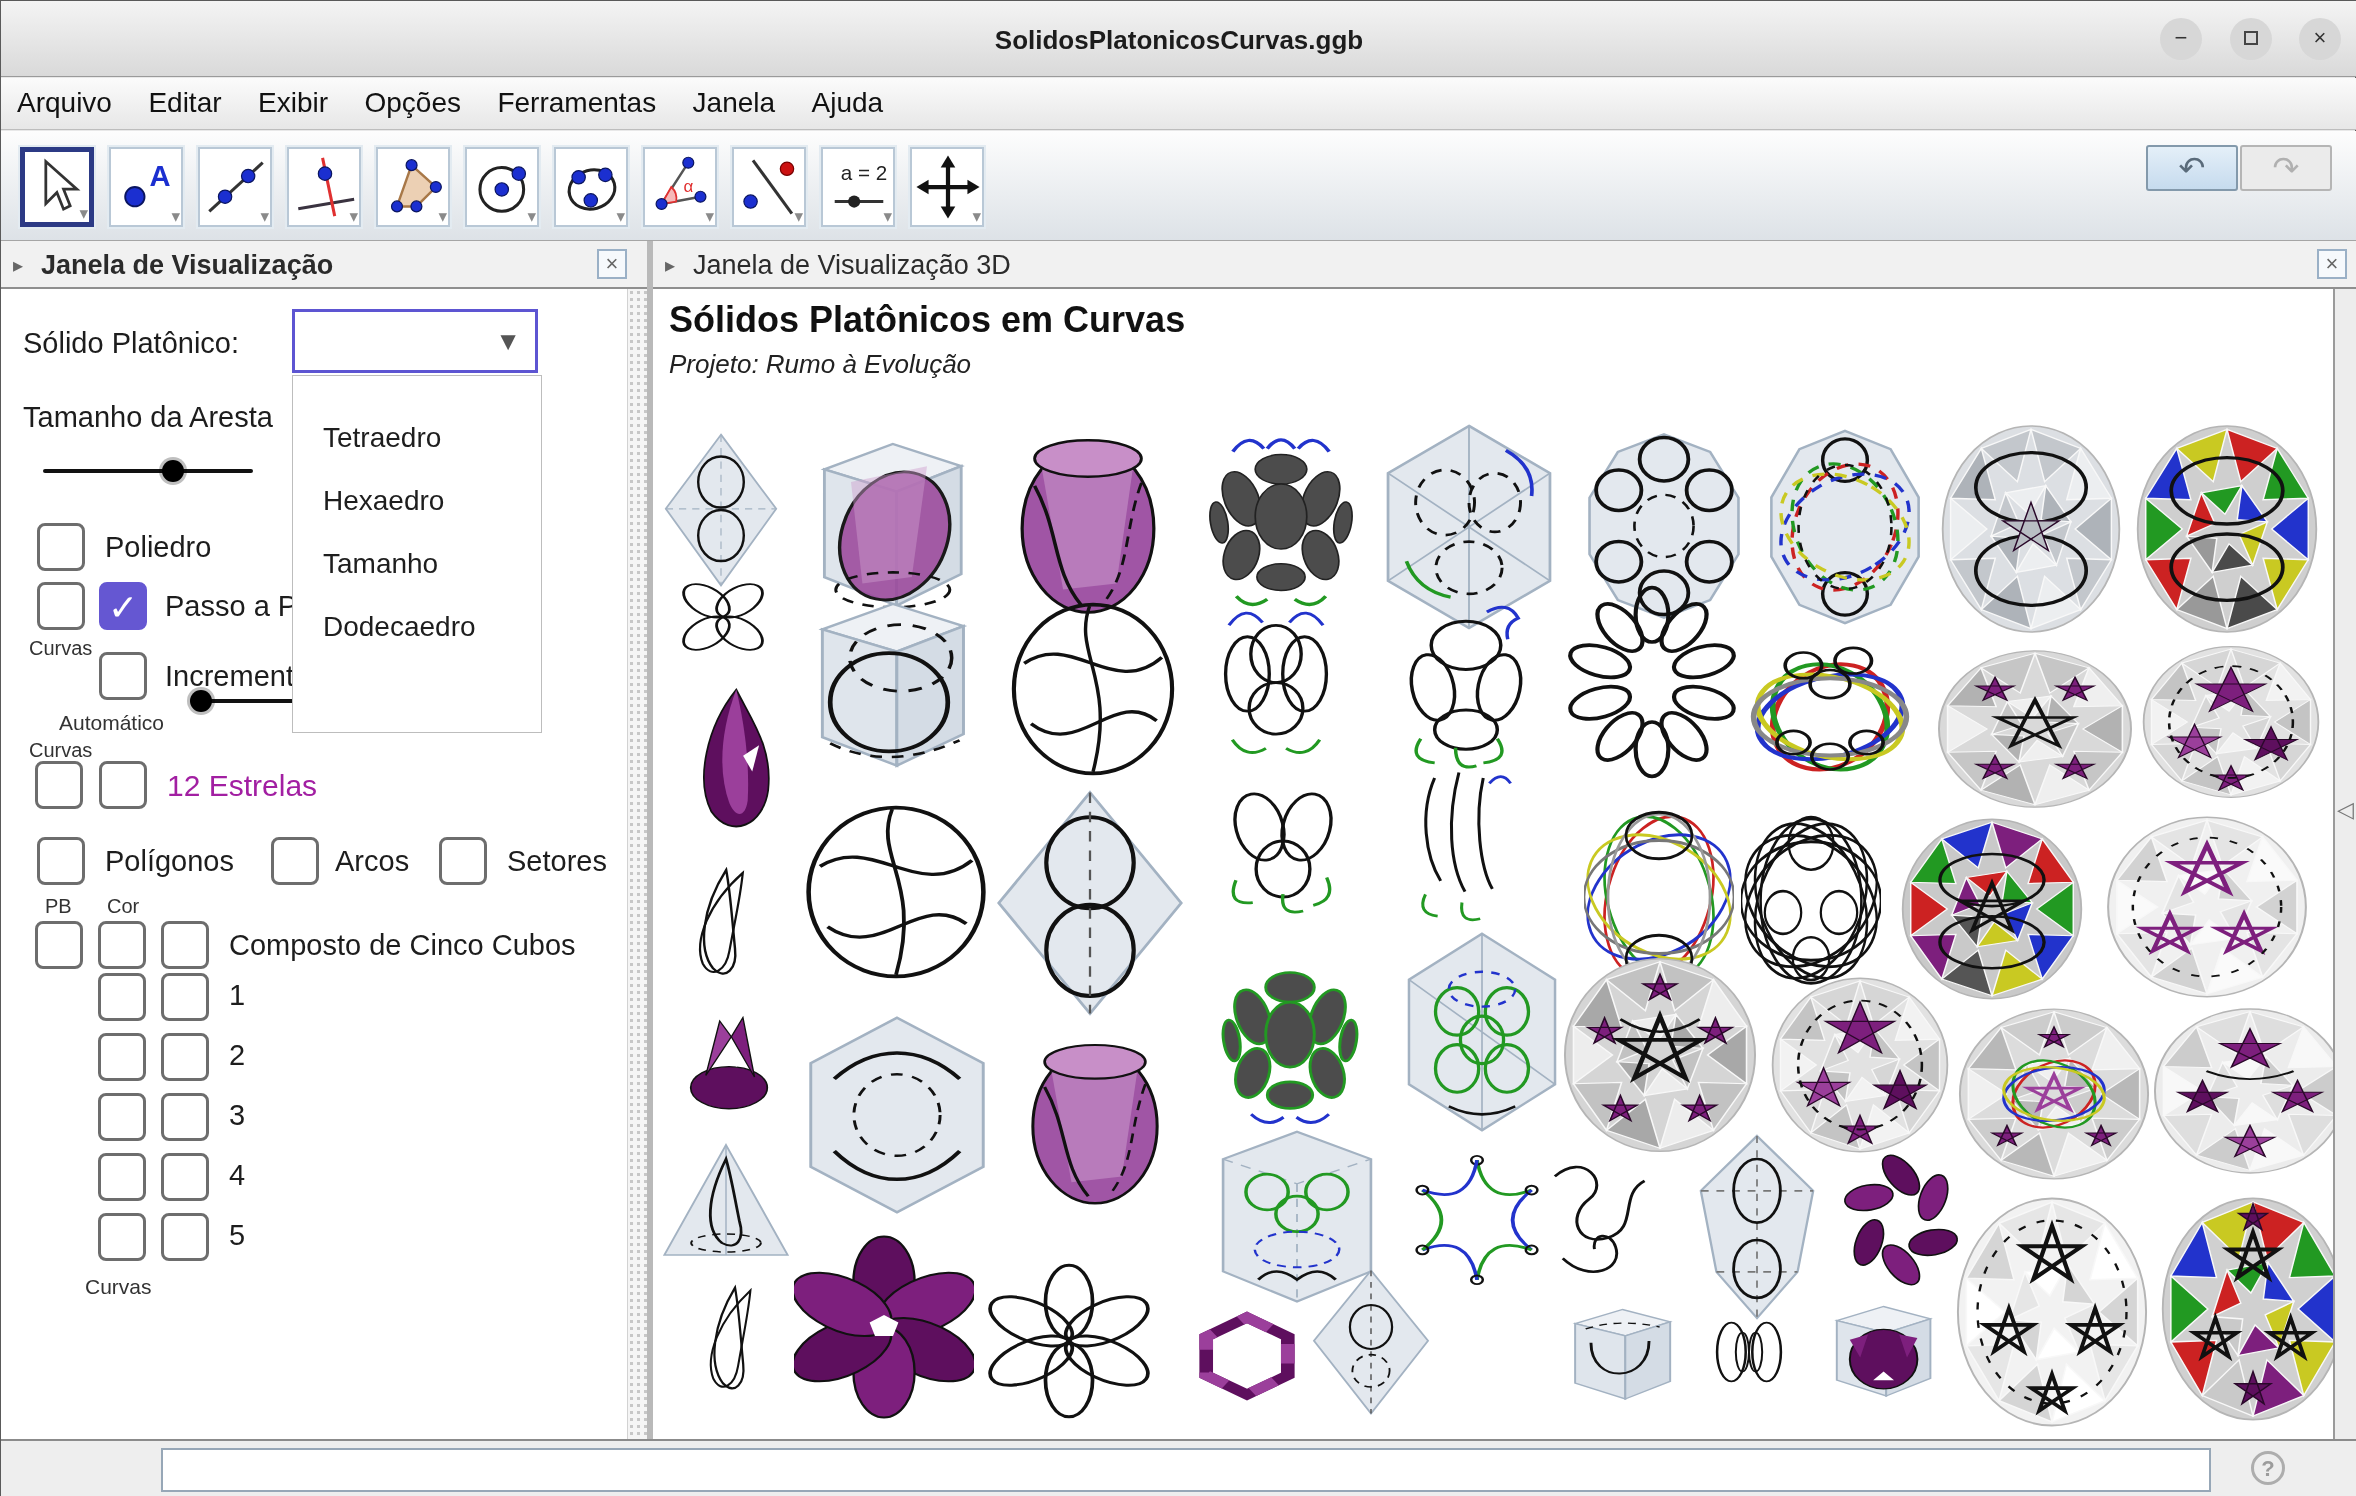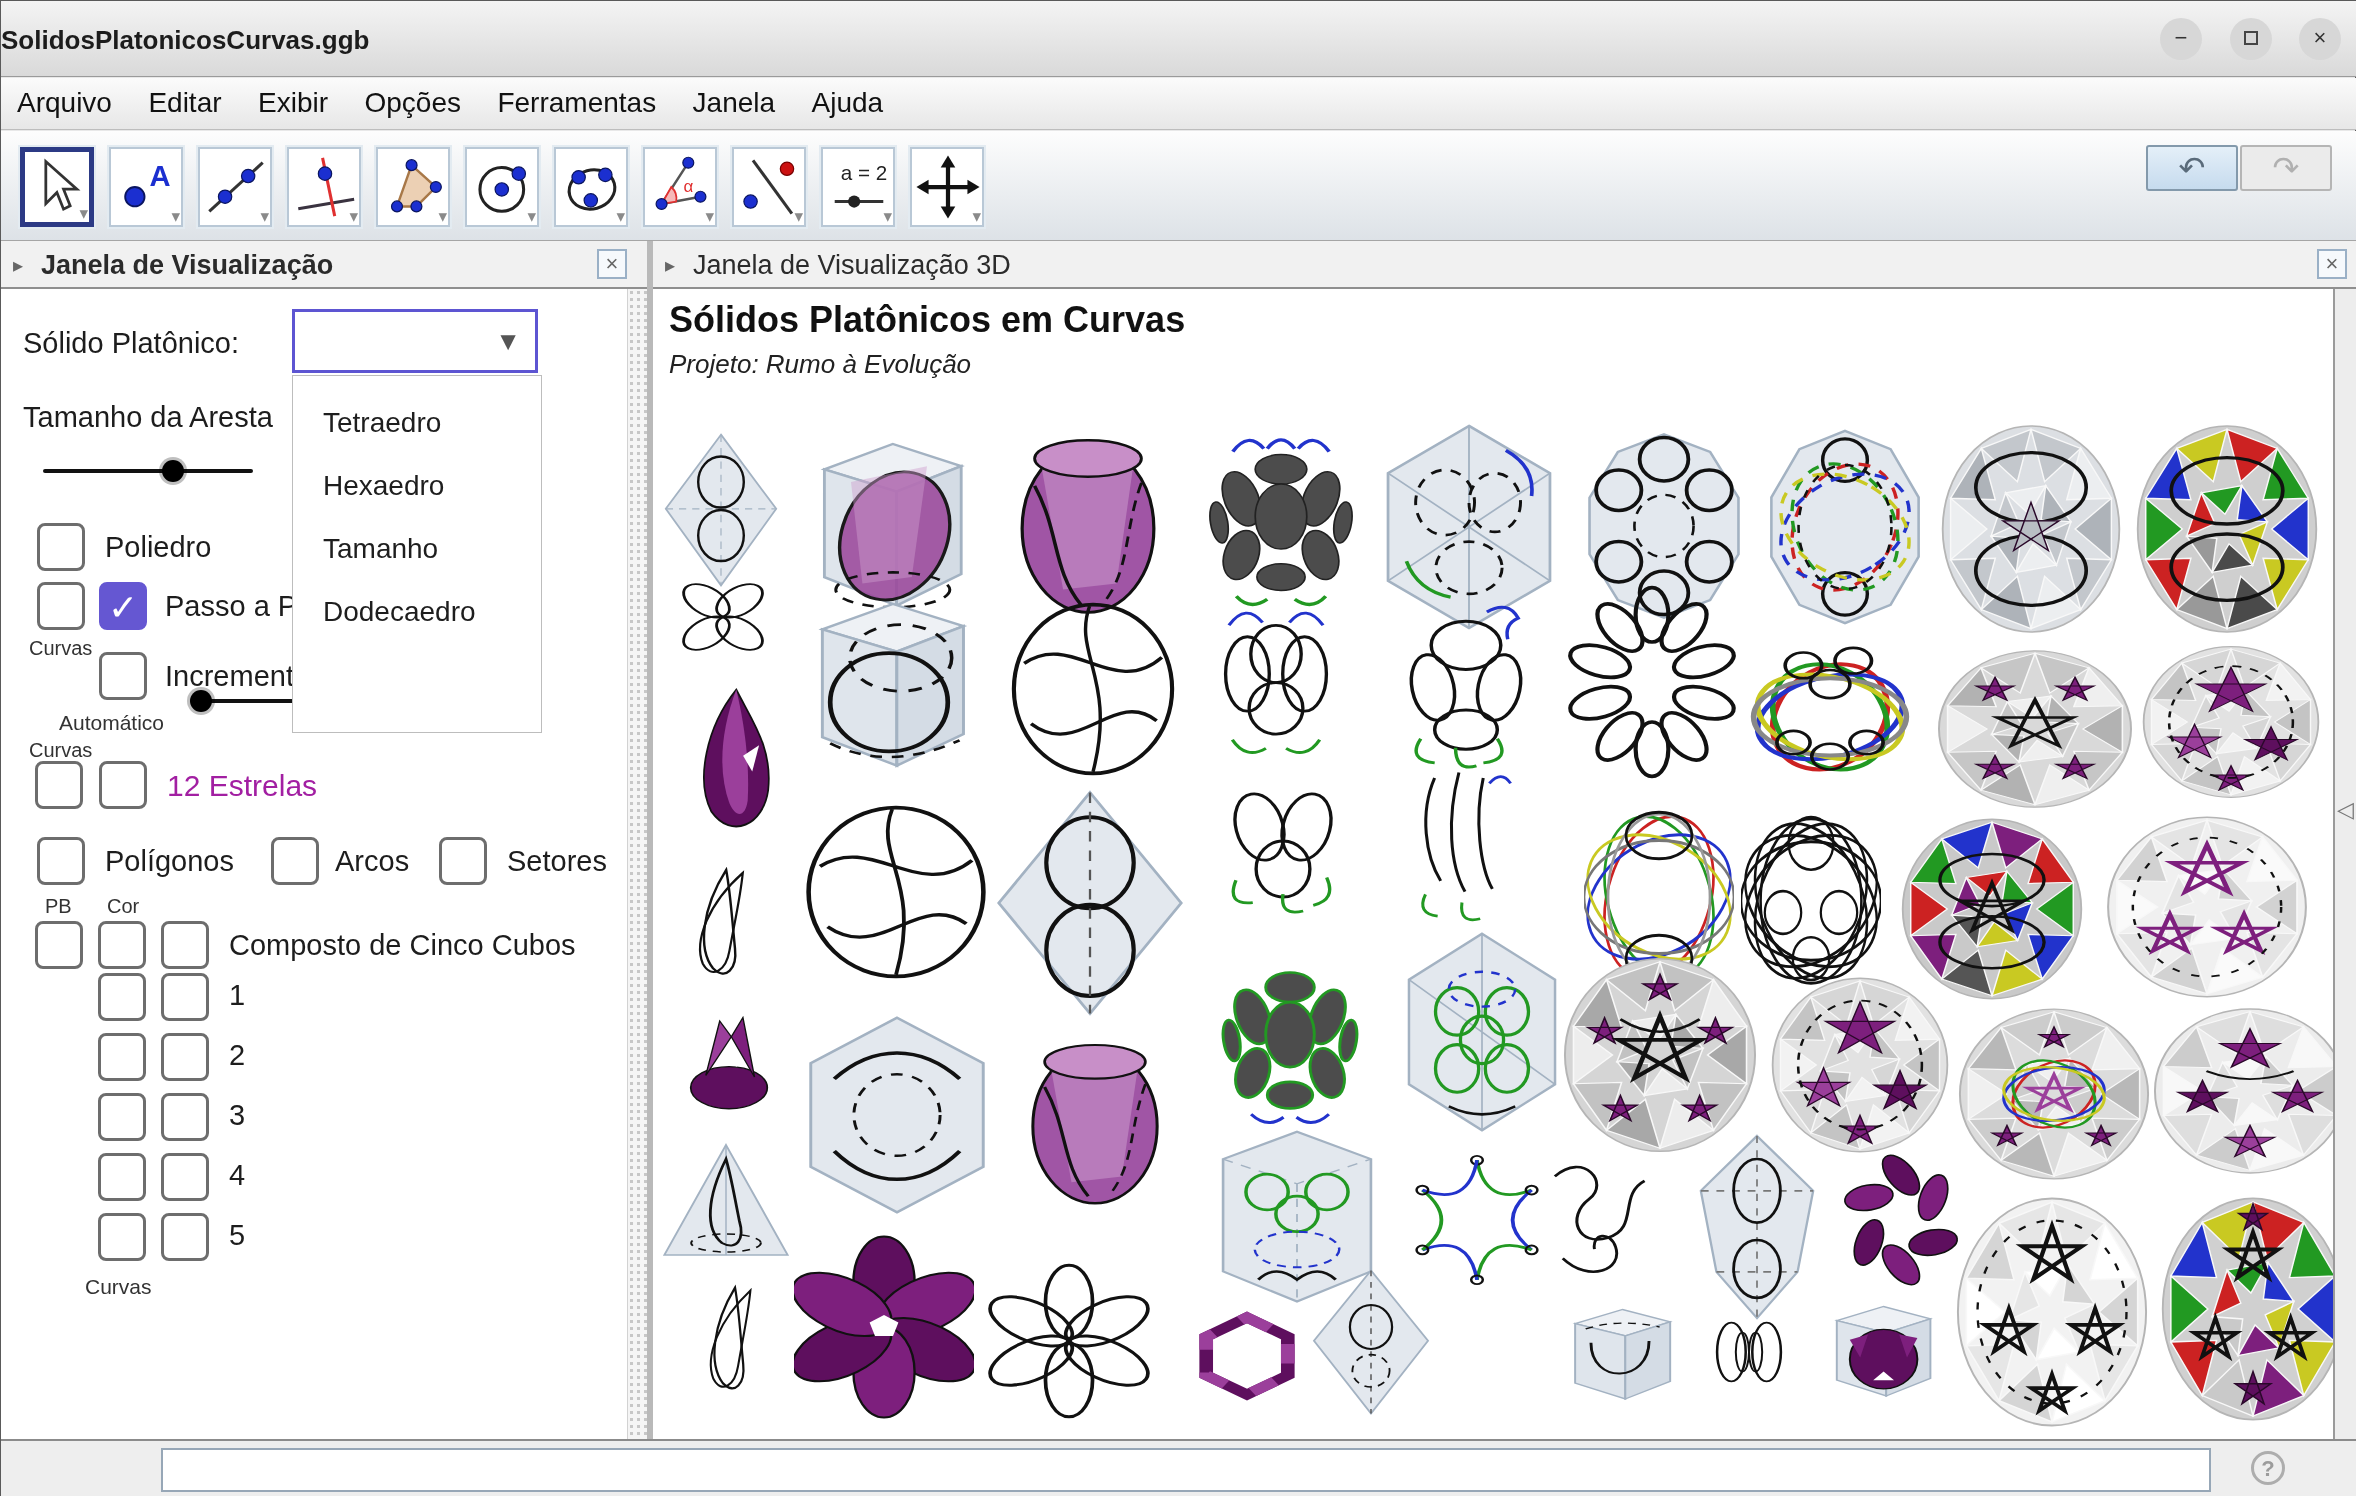--- a/index.html
+++ b/index.html
@@ -2,21 +2,21 @@
 <html><head>
 <meta charset="utf-8">
 <style>
   * { margin:0; padding:0; box-sizing:border-box; }
   html,body { width:2356px; height:1496px; font-family:"Liberation Sans",sans-serif; background:#e8e8e8; overflow:hidden; }
   #window { position:absolute; inset:0; border:1px solid #5a5a5a; background:#e8e8e8; }
 
   
   #titlebar { position:absolute; left:0; top:0; width:2356px; height:76px;
     background:linear-gradient(#f4f4f4,#d9d9d9); border-bottom:1px solid #9a9a9a; }
-  #title { position:absolute; left:0; right:0; top:24px; font-size:26px; font-weight:bold; color:#1c1c1c; }
+  #title { position:absolute; left:0; right:0; top:24px; text-align:center; font-size:26px; font-weight:bold; color:#1c1c1c; }
   .winbtn { position:absolute; top:17px; width:42px; height:42px; border-radius:50%; background:#d7d7d7;
     color:#333; text-align:center; line-height:40px; font-size:22px; }
   .winbtn .sq { display:inline-block; width:14px; height:14px; border:2px solid #444; margin-top:12px; }
 
   
   #menubar { position:absolute; left:0; top:77px; width:2356px; height:52px;
     background:linear-gradient(#fbfbfb,#e7e7e7); border-bottom:1px solid #bdbdbd; }
   .menu-item { display:inline-block; padding:0 16px; font-size:28px; color:#111; line-height:50px; }
 
   
@@ -53,21 +53,21 @@
   
   .lbl { position:absolute; font-size:29px; color:#1d1d1d; }
   .sml { position:absolute; font-size:20px; color:#333; }
   .cb { position:absolute; width:48px; height:48px; border:3px solid #6d6d6d; border-radius:8px; background:#fff; }
   .cb.checked { background:#6557d2; border-color:#6557d2; color:#fff; text-align:center; line-height:46px; font-size:36px; }
   .slider-track { position:absolute; height:4px; background:#111; border-radius:2px; }
   .slider-thumb { position:absolute; width:22px; height:22px; background:#000; border-radius:50%; box-shadow:0 0 0 3px rgba(0,0,0,0.25); }
   #combo { position:absolute; left:291px; top:308px; width:246px; height:64px; background:#fff; border:3px solid #5d55d2; z-index:11; }
   #combo .arr { position:absolute; right:14px; top:14px; font-size:26px; color:#555; }
   #dropdown-list { position:absolute; left:291px; top:374px; width:250px; height:358px; background:#fff;
-    border:1px solid #bdbdbd; z-index:10; padding-top:15px; }
+    border:1px solid #bdbdbd; z-index:10; padding-top:30px; }
   .dd-item { height:63px; padding-left:30px; font-size:28px; color:#1e1e1e; line-height:63px; }
 
   
   #view-title { position:absolute; left:16px; top:10px; font-size:36px; font-weight:bold; color:#111; }
   #view-subtitle { position:absolute; left:16px; top:60px; font-size:26px; font-style:italic; color:#222; }
   .cell { position:absolute; }
   .cell svg { width:100%; height:100%; }
 
   
   #entry-bar { position:absolute; left:0; top:1438px; width:2356px; height:58px; background:#eeeeee; border-top:2px solid #8b8b8b; }

